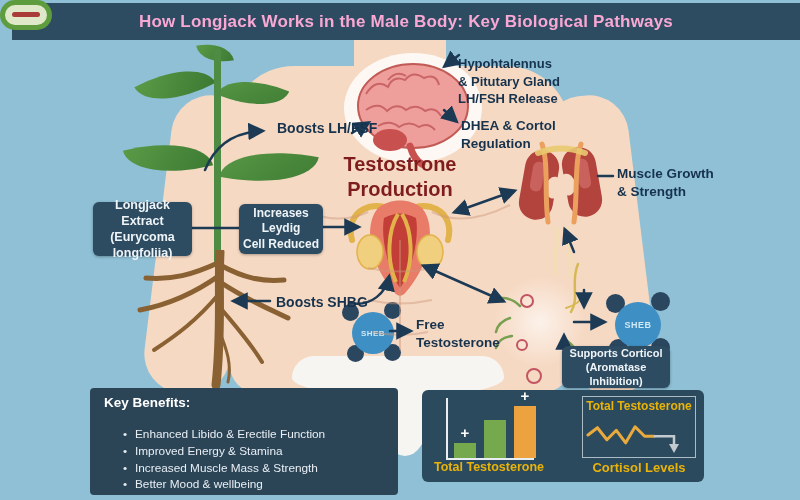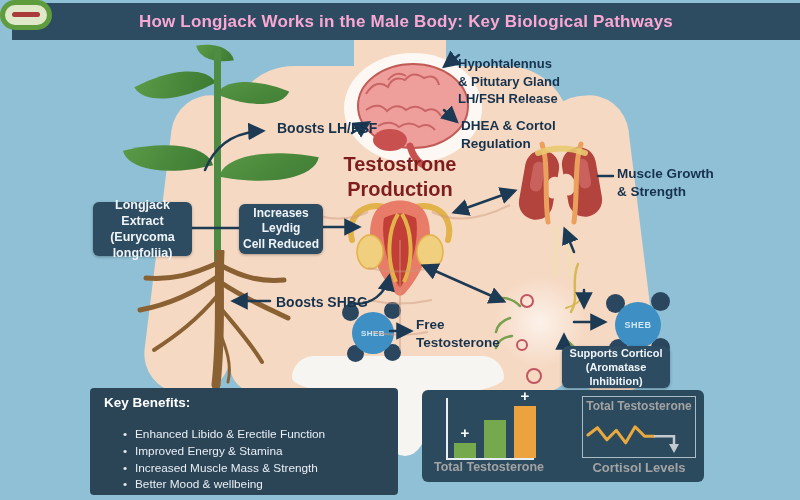--- a/index.html
+++ b/index.html
@@ -44,21 +44,21 @@
   .benefits li{position:relative;padding-left:15px;}
   .benefits li::before{content:"•";position:absolute;left:3px;}
   
   .charts{position:absolute;left:422px;top:390px;width:282px;height:92px;background:#2c4a5e;border-radius:6px;}
   .axis{position:absolute;left:24px;top:8px;width:86px;height:60px;
         border-left:2px solid #e8eef2;border-bottom:2px solid #e8eef2;}
   .bars-wrap{position:absolute;left:26px;top:8px;width:86px;height:60px;}
   .bar{position:absolute;bottom:0;}
   .bar .plus{position:absolute;left:50%;transform:translateX(-50%);top:-19px;color:#fff;
              font-weight:700;font-size:15px;}
-  .chart-label{position:absolute;text-align:center;color:#a3a3a3;font-weight:600;font-size:12px;}
+  .chart-label{position:absolute;text-align:center;color:#eab308;font-weight:600;font-size:12px;}
   .line-frame{position:absolute;left:160px;top:6px;width:114px;height:62px;
               border:1.5px solid rgba(226,236,242,.7);box-sizing:border-box;}
 </style>
 </head>
 <body>
 
 <div class="canvas">
 
   <div class="hdr">
     <div class="hdr-title">How Longjack Works in the Male Body: Key Biological Pathways</div>

